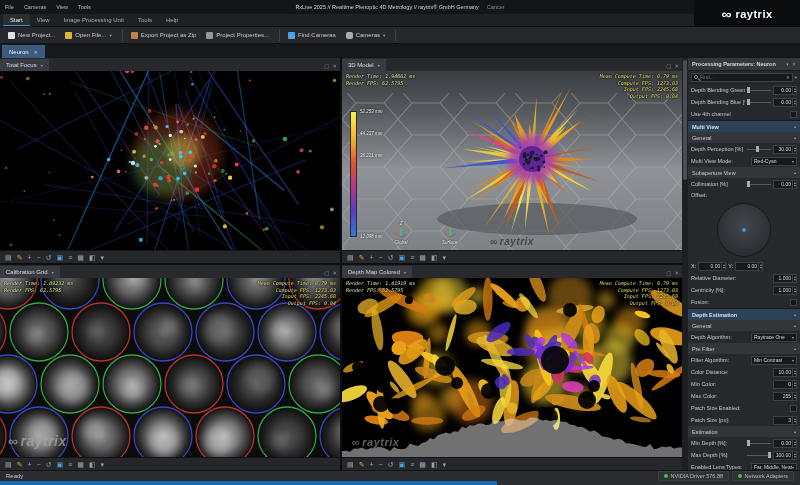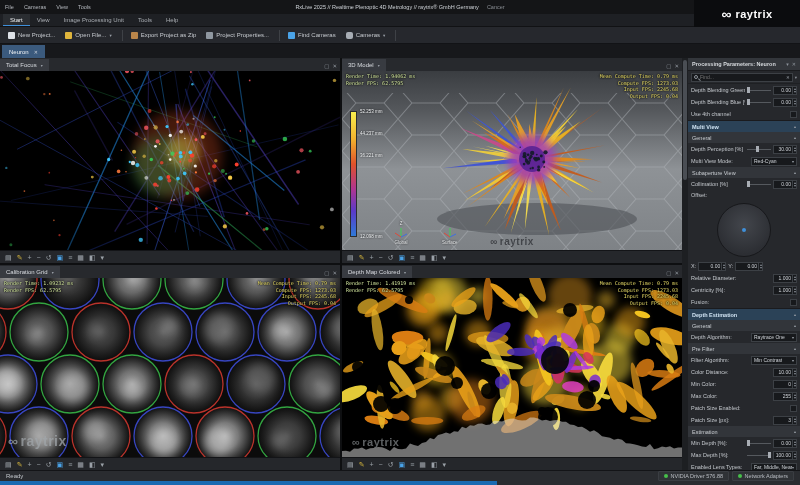--- a/index.html
+++ b/index.html
@@ -41,21 +41,21 @@
 
   
   .main { display:flex; height:412px; }
   .viewgrid { width:682px; display:grid; grid-template-columns:340px 340px; grid-template-rows:205px 205px; gap:2px; background:#0e0f11; }
   .viewport { display:flex; flex-direction:column; background:#000; min-width:0; }
   .vp-header { height:13px; background:#27292d; display:flex; align-items:flex-end; justify-content:space-between; padding-right:3px; }
   .vp-tab { display:inline-flex; align-items:center; gap:4px; height:12px; padding:0 6px; background:#383b41; color:#d8dbe0; font-size:6px; white-space:nowrap; }
   .vp-tab .chev { font-size:4px; }
   .vp-hicons { display:flex; gap:3px; align-items:center; padding-bottom:2px; }
   .vp-hicon { font-size:5.5px; color:#8d939a; line-height:1; }
-  .vp-content { position:relative; flex:1; overflow:hidden; background:#000; }
+  .vp-content { position:relative; flex:1; overflow:hidden; background:#000;font-style:italic; }
   .vp-content svg.art { position:absolute; inset:0; width:100%; height:100%; display:block; }
   .vp-footer { height:13px; background:#25272b; display:flex; align-items:center; padding:0 5px; gap:5px; border-top:1px solid #131417; }
   .vicon { font-size:7px; color:#9ba1a8; line-height:13px; }
   .vp-footer .vicon:nth-child(2){ color:#d8b83c; }
   .vp-footer .vicon:nth-child(6){ color:#4aa3e8; }
 
   
   .stats { position:absolute; top:2px; font-size:5px; line-height:6.5px; font-family:"DejaVu Sans Mono",monospace; text-shadow:0 0 2px #000,0 0 2px #000; pointer-events:none; }
   .stats.left { left:4px; color:#cfe29a; }
   .stats.right { right:4px; text-align:right; color:#e6da66; }

